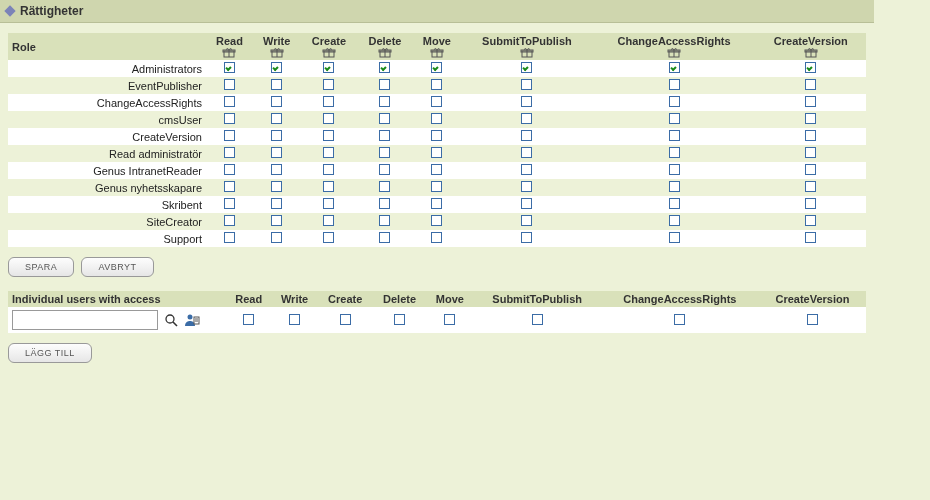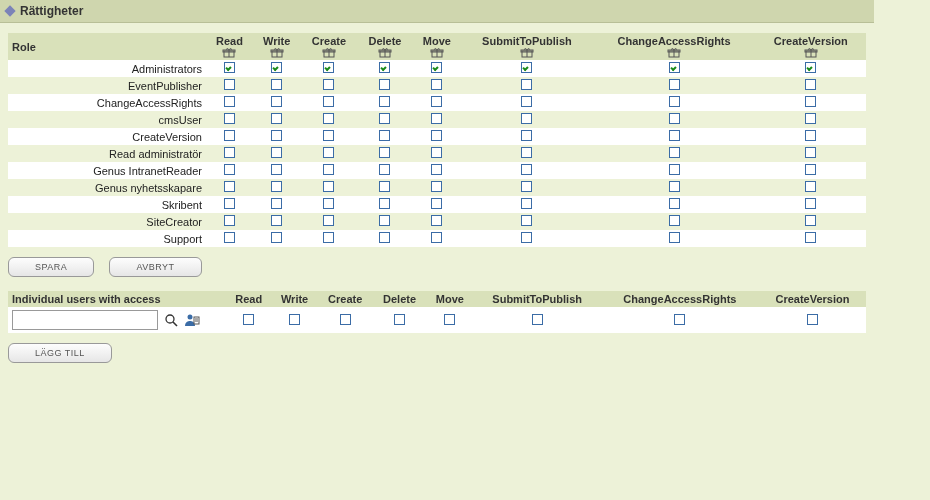--- a/index.html
+++ b/index.html
@@ -99,25 +99,25 @@
   }
 
   .btnrow {
     margin: 10px 0 14px 0;
   }
   .btn {
     display: inline-block;
     font-size: 9px;
     letter-spacing: 0.5px;
     color: #555;
-    padding: 4px 26px;
+    padding: 4px 16px;
     border: 1px solid #999;
     border-radius: 6px;
     background: linear-gradient(#fdfdfd, #e6e6e6);
-    margin-right: 12px;
+    margin-right: 4px;
     cursor: pointer;
     text-transform: uppercase;
   }
 
   table.indiv {
     width: 100%;
     border-collapse: collapse;
   }
   table.indiv th {
     background: #d9e1ba;

